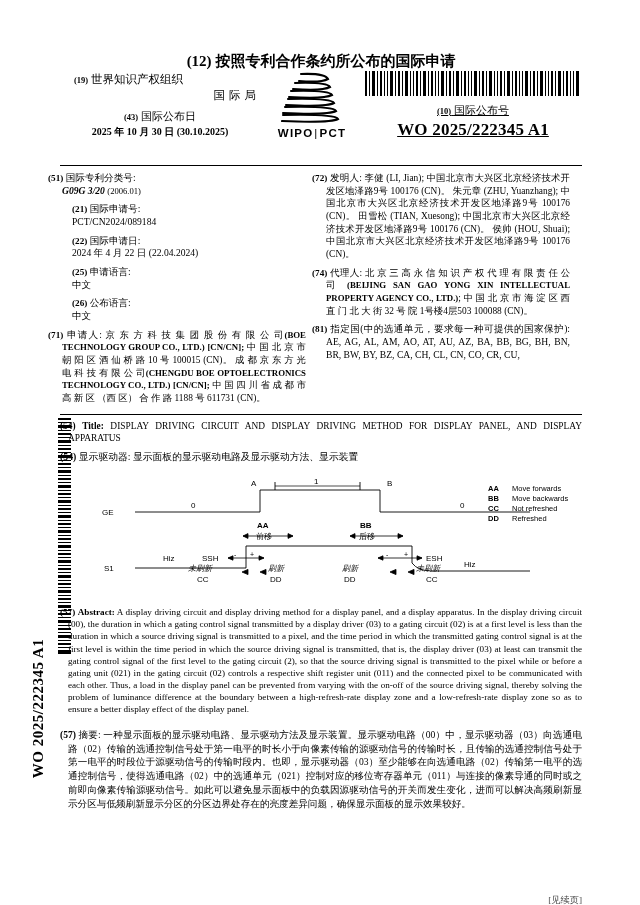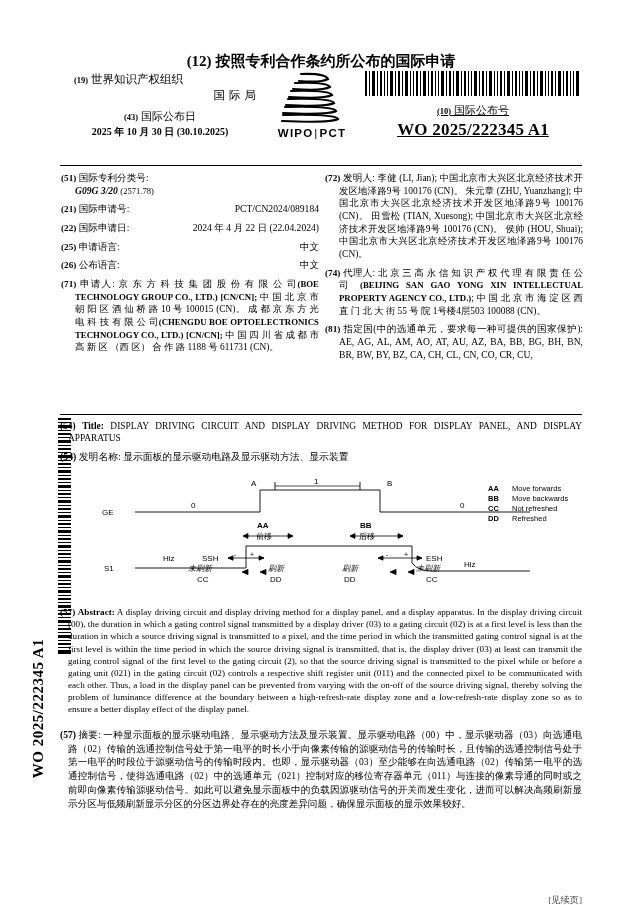--- a/index.html
+++ b/index.html
@@ -115,35 +115,36 @@
     position: absolute;
     left: 60px;
     width: 522px;
     border-top: 1.4px solid #000;
   }
   #rule-top { top: 165px; }
 
   
   .biblio {
     position: absolute;
-    left: 61px;
+    left: 48px;
     top: 172px;
     width: 522px;
     height: 235px;
     display: flex;
   }
   .col-left { width: 258px; padding-right: 6px; }
   .col-right { width: 258px; }
 
   .field { margin-bottom: 6px; font-size: 9.6px; line-height: 1.32; }
   .field .num { font-weight: bold; font-size: 9.2px; }
   .rowline {
     display: flex;
-    justify-content: space-between;
+    justify-content: flex-start;
     align-items: baseline;
+    flex-direction: column;
   }
   .rowline .right { text-align: right; margin-left: 24px; }
   .ipc {
     font-style: italic;
     font-weight: bold;
     padding-left: 14px;
   }
   .ipc .yr { font-style: normal; font-weight: normal; font-size: 8.6px; }
   .just {
     text-align: justify;
@@ -372,21 +373,21 @@
   <div class="rule" id="rule-top"></div>
 
   <div class="biblio">
 
     <div class="col-left">
 
       <div class="field">
         <div><span class="num">(51)</span>
           <span>国际专利分类号:</span></div>
         <div class="ipc"><span>G09G 3/20</span>
-          <span class="yr">(2571.78)</span></div>
+          <span class="yr">(2006.01)</span></div>
       </div>
 
       <div class="field">
         <div class="rowline">
           <span><span class="num">(21)</span>
             <span>国际申请号:</span></span>
           <span class="right">PCT/CN2024/089184</span>
         </div>
       </div>
 
@@ -432,21 +433,21 @@
       <div class="field just">
         <span class="num">(72)</span>
         <span>发明人:</span>
         <span class="blk">李健 (LI, Jian); 中国北京市大兴区北京经济技术开发区地泽路9号 100176 (CN)。 朱元章 (ZHU, Yuanzhang); 中国北京市大兴区北京经济技术开发区地泽路9号 100176 (CN)。 田雪松 (TIAN, Xuesong); 中国北京市大兴区北京经济技术开发区地泽路9号 100176 (CN)。 侯帅 (HOU, Shuai); 中国北京市大兴区北京经济技术开发区地泽路9号 100176 (CN)。</span>
       </div>
 
       <div class="field just">
         <span class="num">(74)</span>
         <span>代理人:</span>
         <span class="blk">北 京 三 高 永 信 知 识 产 权 代 理 有 限 责 任 公 司</span>
-        <span class="eng">(BEIJING SAN GAO YONG XIN INTELLECTUAL PROPERTY AGENCY CO., LTD.)</span><span class="blk">; 中 国 北 京 市 海 淀 区 西 直 门 北 大 街 55 号 院 1号楼4层503 100088 (CN)。</span>
+        <span class="eng">(BEIJING SAN GAO YONG XIN INTELLECTUAL PROPERTY AGENCY CO., LTD.)</span><span class="blk">; 中 国 北 京 市 海 淀 区 西 直 门 北 大 街 32 号 院 1号楼4层503 100088 (CN)。</span>
       </div>
 
       <div class="field just">
         <span class="num">(81)</span>
         <span>指定国(中的选通单元，要求每一种可提供的国家保护):</span>
         <span>AE, AG, AL, AM, AO, AT, AU, AZ, BA, BB, BG, BH, BN, BR, BW, BY, BZ, CA, CH, CL, CN, CO, CR, CU,</span>
       </div>
 
     </div>
 
@@ -525,21 +526,21 @@
   <div class="lower">
 
     <div class="title-en">
       <span class="num">(54)</span>
       <span class="ttl-lbl">Title:</span>
       <span>DISPLAY DRIVING CIRCUIT AND DISPLAY DRIVING METHOD FOR DISPLAY PANEL, AND DISPLAY APPARATUS</span>
     </div>
 
     <div class="title-cn">
       <span class="num">(54)</span>
-      <span>发明名称:</span>
+      <span>显示驱动器:</span>
       <span>显示面板的显示驱动电路及显示驱动方法、显示装置</span>
     </div>
 
     <div class="figure">
       <svg width="522" height="118" viewBox="0 0 522 118">
         <g stroke="#000" fill="none" stroke-width="0.9">
 
           <path d="M75 44 L200 44 L200 22 L320 22 L320 44 L470 44"></path>
 
           <path d="M215 22 L215 14 M300 22 L300 14"></path>

